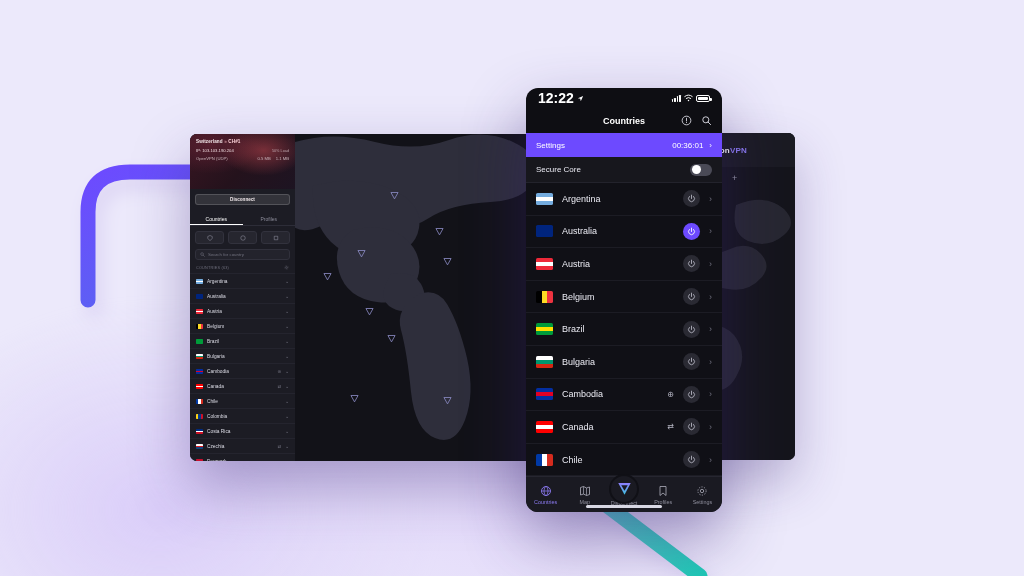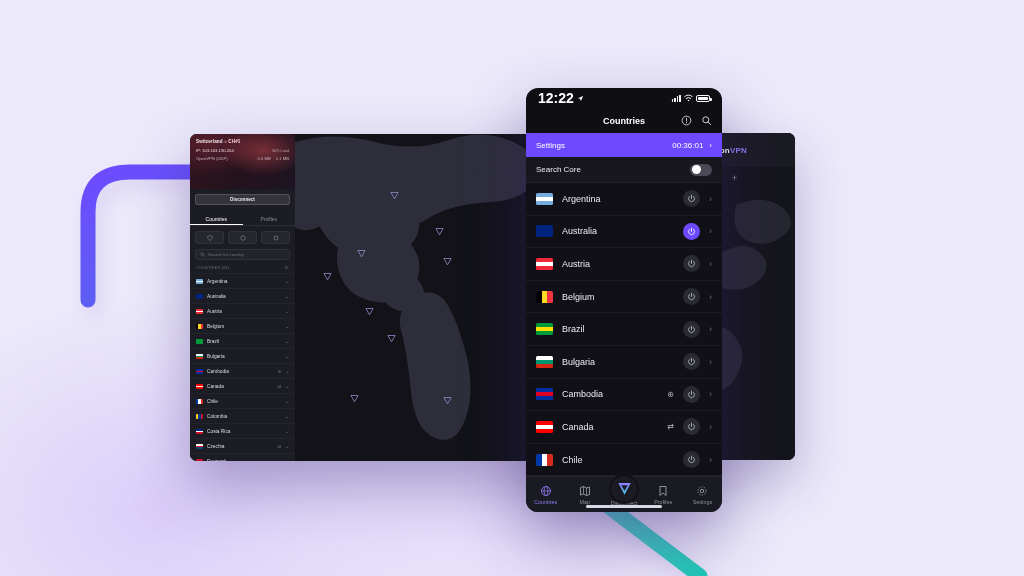--- a/index.html
+++ b/index.html
@@ -511,21 +511,21 @@
 
   <div class="connbar">
     <span>Settings</span>
     <span class="timer">
       <span>00:36:01</span>
       <span class="chev">›</span>
     </span>
   </div>
 
   <div class="securecore">
-    <span>Search Core</span>
+    <span>Secure Core</span>
     <span class="toggle">
         <i></i>
       </span>
   </div>
 
   <div class="plist">
       <div class="prow">
         <span class="flag" style="background: linear-gradient(rgb(116, 172, 223) 0px, rgb(116, 172, 223) 33.3%, rgb(255, 255, 255) 33.3%, rgb(255, 255, 255) 66.6%, rgb(116, 172, 223) 66.6%, rgb(116, 172, 223) 100%);"></span>
         <span class="nm">Argentina</span>
         <span class="pw">

